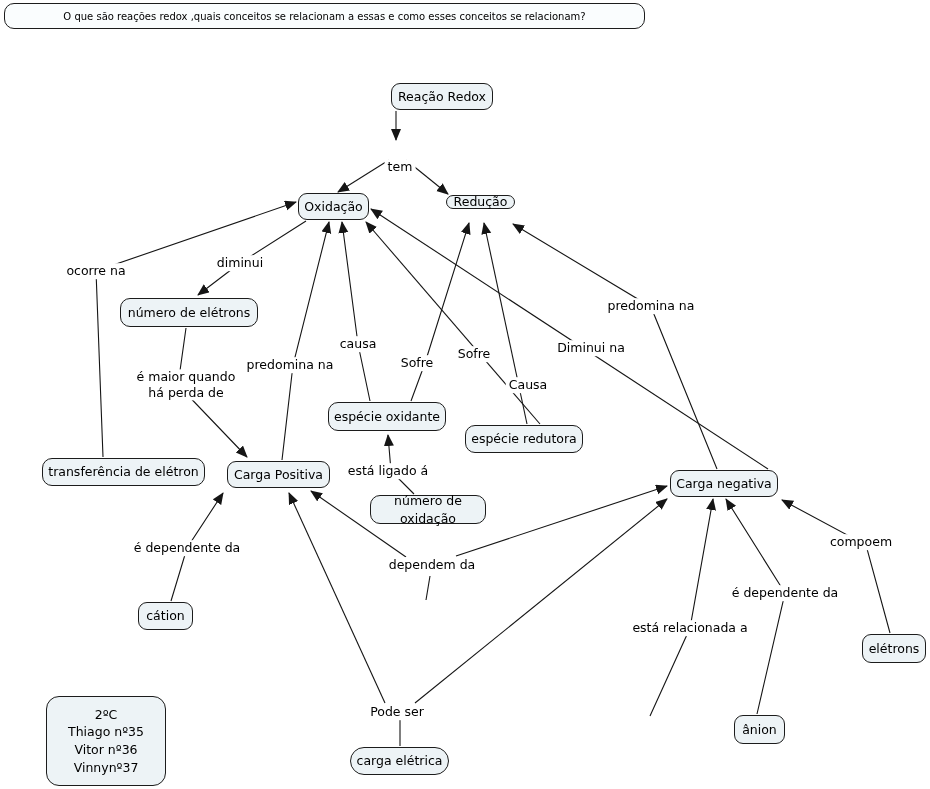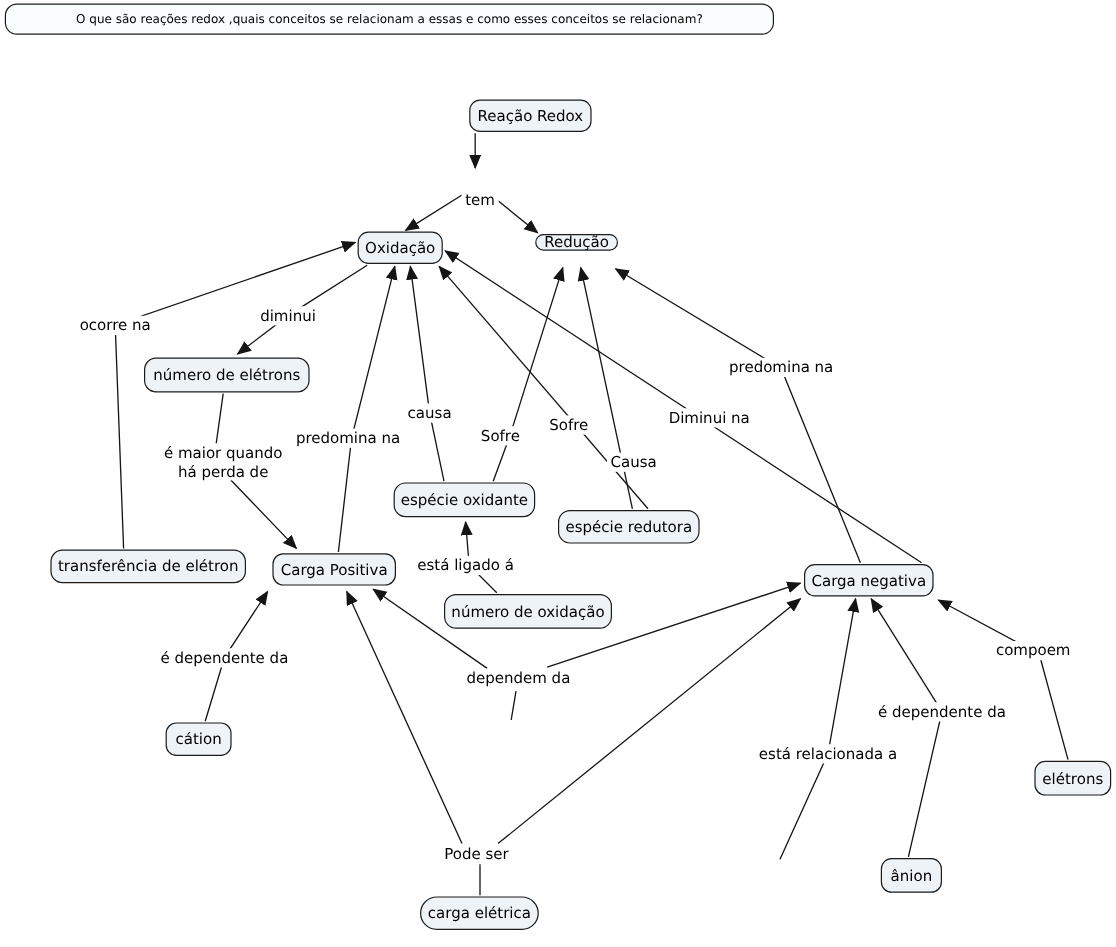--- a/index.html
+++ b/index.html
@@ -86,19 +86,23 @@
     <div class="link-label" style="left: 861px; top: 542px;">compoem</div>
     <div class="link-label" style="left: 397px; top: 712px;">Pode ser</div>
     <div class="node" style="left: 345px; top: 83px; width: 102px; height: 27px; border-radius: 9px; margin-left: 46px;">Reação Redox</div>
     <div class="node" style="left: 298px; top: 193px; width: 71px; height: 27px; border-radius: 9px;">Oxidação</div>
     <div class="node" style="left: 446px; top: 195px; width: 69px; height: 14px; border-radius: 9px;">Redução</div>
     <div class="node" style="left: 328px; top: 402px; width: 118px; height: 29px; border-radius: 10px;">espécie oxidante</div>
     <div class="node" style="left: 120px; top: 298px; width: 138px; height: 29px; border-radius: 10px;">número de elétrons</div>
     <div class="node" style="left: 465px; top: 425px; width: 118px; height: 28px; border-radius: 10px;">espécie redutora</div>
     <div class="node" style="left: 24px; top: 458px; width: 163px; height: 28px; border-radius: 10px; margin-left: 18px;">transferência de elétron</div>
     <div class="node" style="left: 227px; top: 461px; width: 103px; height: 27px; border-radius: 9px;">Carga Positiva</div>
-    <div class="node" style="left: 370px; top: 495px; width: 140px; height: 29px; border-radius: 10px;">número de oxidação</div>
+    <div class="node" style="left: 370px; top: 495px; width: 116px; height: 29px; border-radius: 10px;">número de oxidação</div>
     <div class="node" style="left: 670px; top: 470px; width: 108px; height: 27px; border-radius: 9px;">Carga negativa</div>
     <div class="node" style="left: 138px; top: 602px; width: 55px; height: 28px; border-radius: 9px;">cátion</div>
     <div class="node" style="left: 862px; top: 634px; width: 64px; height: 29px; border-radius: 9px;">elétrons</div>
     <div class="node" style="left: 734px; top: 715px; width: 51px; height: 29px; border-radius: 9px;">ânion</div>
     <div class="node" style="left: 350px; top: 747px; width: 99px; height: 28px; border-radius: 14px;">carga elétrica</div>
+    <div class="node" style="left: 46px; top: 696px; width: 120px; height: 90px; border-radius: 13px;">2ºC
+Thiago nº35
+Vitor nº36
+Vinnynº37</div>
   </div>
 
 </body></html>

